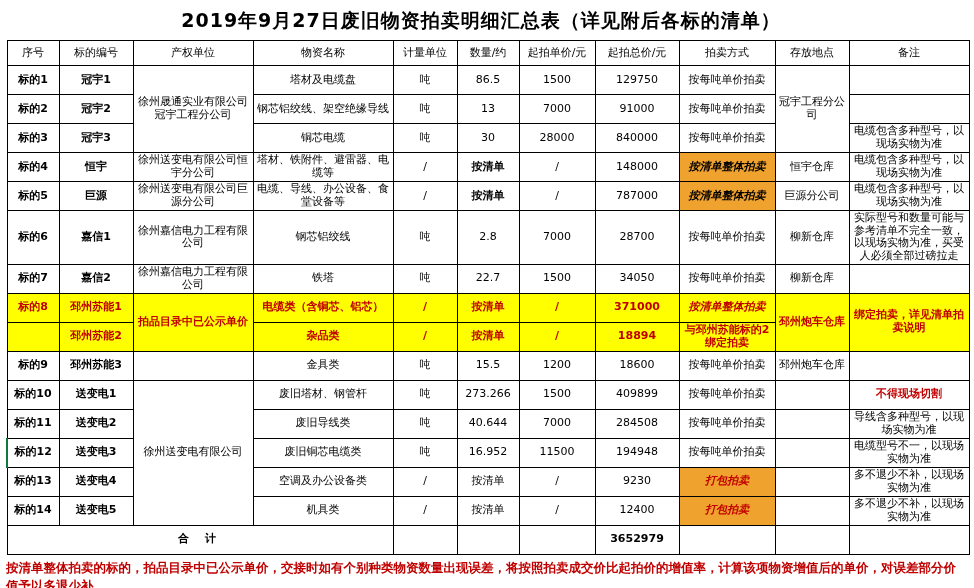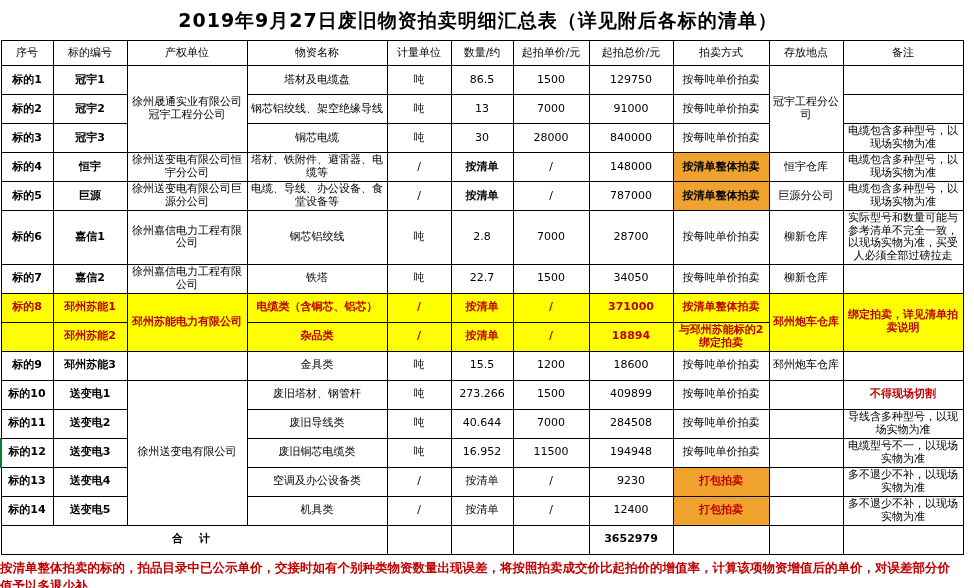--- a/index.html
+++ b/index.html
@@ -13,21 +13,21 @@
     font-family: "DejaVu Sans", "Liberation Sans", sans-serif;
     font-size: 11px;
     color: #000;
     overflow: hidden;
   }
   #sheet {
     width: 962px;
     height: 588px;
     position: relative;
     box-sizing: border-box;
-    padding: 4px 6px 0 0;
+    padding: 4px 6px 0 6px;
   }
   .title {
     text-align: center;
     font-size: 19px;
     font-weight: bold;
     letter-spacing: 1px;
     padding: 4px 0 6px 0;
     color: #000;
   }
   table.main {
@@ -58,21 +58,21 @@
   .c-price { width: 76px; }
   .c-total { width: 84px; }
   .c-mode  { width: 96px; }
   .c-place { width: 74px; }
   .c-note  { width: 120px; }
 
   tbody td { height: 26px; }
 
   .bold { font-weight: bold; }
   .red { color: #c00000; }
-  .orange-bg { background: #f0a22e; }
+  .orange-bg { background: #f0a22e; font-style: italic; }
   .small { font-size: 10px; }
   .tiny { font-size: 9px; line-height: 1.1; margin-top: 8px; }
   .note-cell { font-size: 10px; line-height: 1.12; }
 
   .row-highlight td { background: #ffff00; }
 
   .total-label {
     font-weight: bold;
     letter-spacing: 6px;
     font-size: 13px;
@@ -217,21 +217,21 @@
         <td>1500</td>
         <td>34050</td>
         <td class="small">按每吨单价拍卖</td>
         <td class="small">柳新仓库</td>
         <td class="note-cell"></td>
       </tr>
 
       <tr class="row-highlight">
         <td class="bold red">标的8</td>
         <td class="bold red">邳州苏能1</td>
-        <td rowspan="2" class="small bold red">邳州苏能电力有限公司</td>
+        <td rowspan="2" class="small bold red">拍品目录中已公示单价</td>
         <td class="bold red small">电缆类（含铜芯、铝芯）</td>
         <td class="bold red">/</td>
         <td class="bold red">按清单</td>
         <td class="bold red">/</td>
         <td class="bold red">371000</td>
         <td class="small orange-bg bold red">按清单整体拍卖</td>
         <td rowspan="2" class="small bold red">邳州炮车仓库</td>
         <td rowspan="2" class="small bold red">绑定拍卖，详见清单拍卖说明</td>
       </tr>
 

